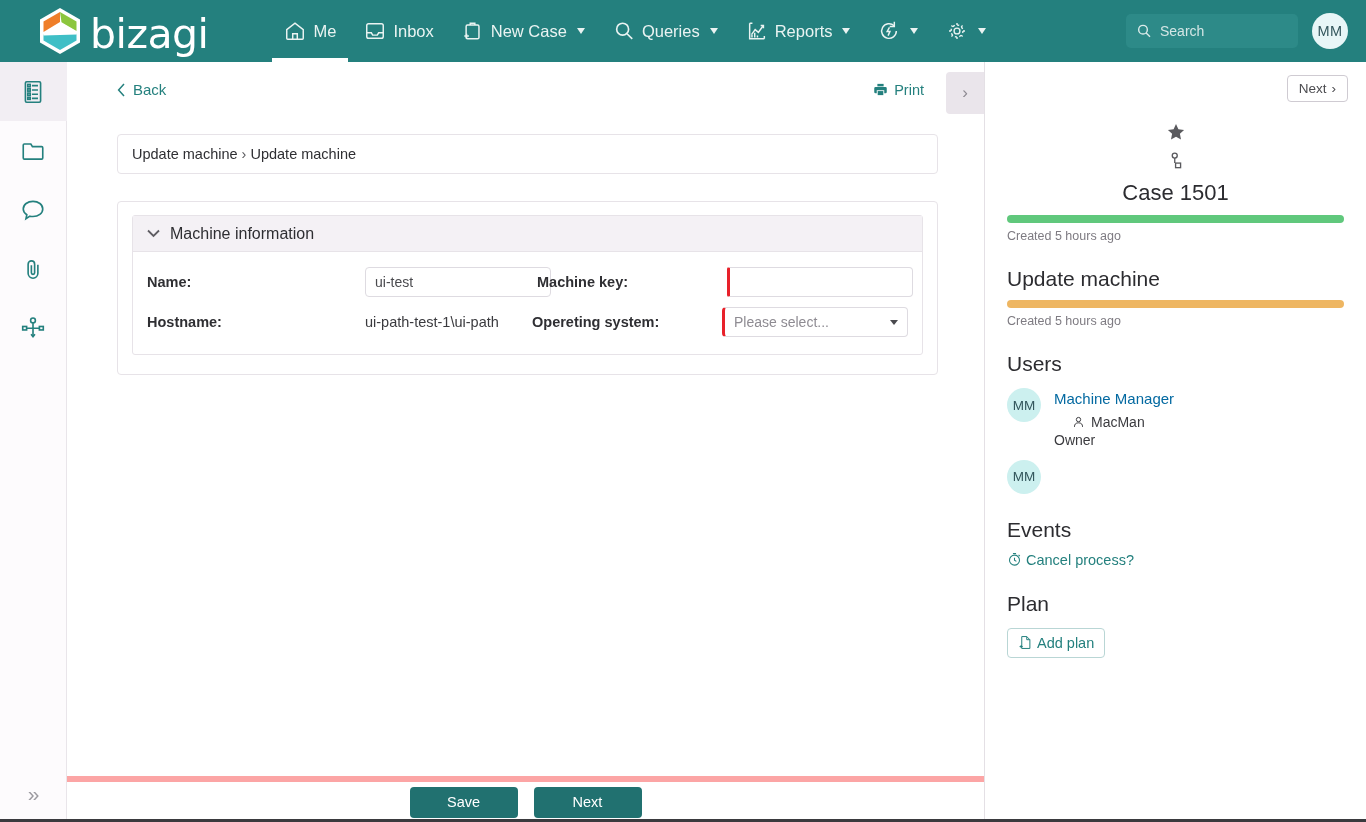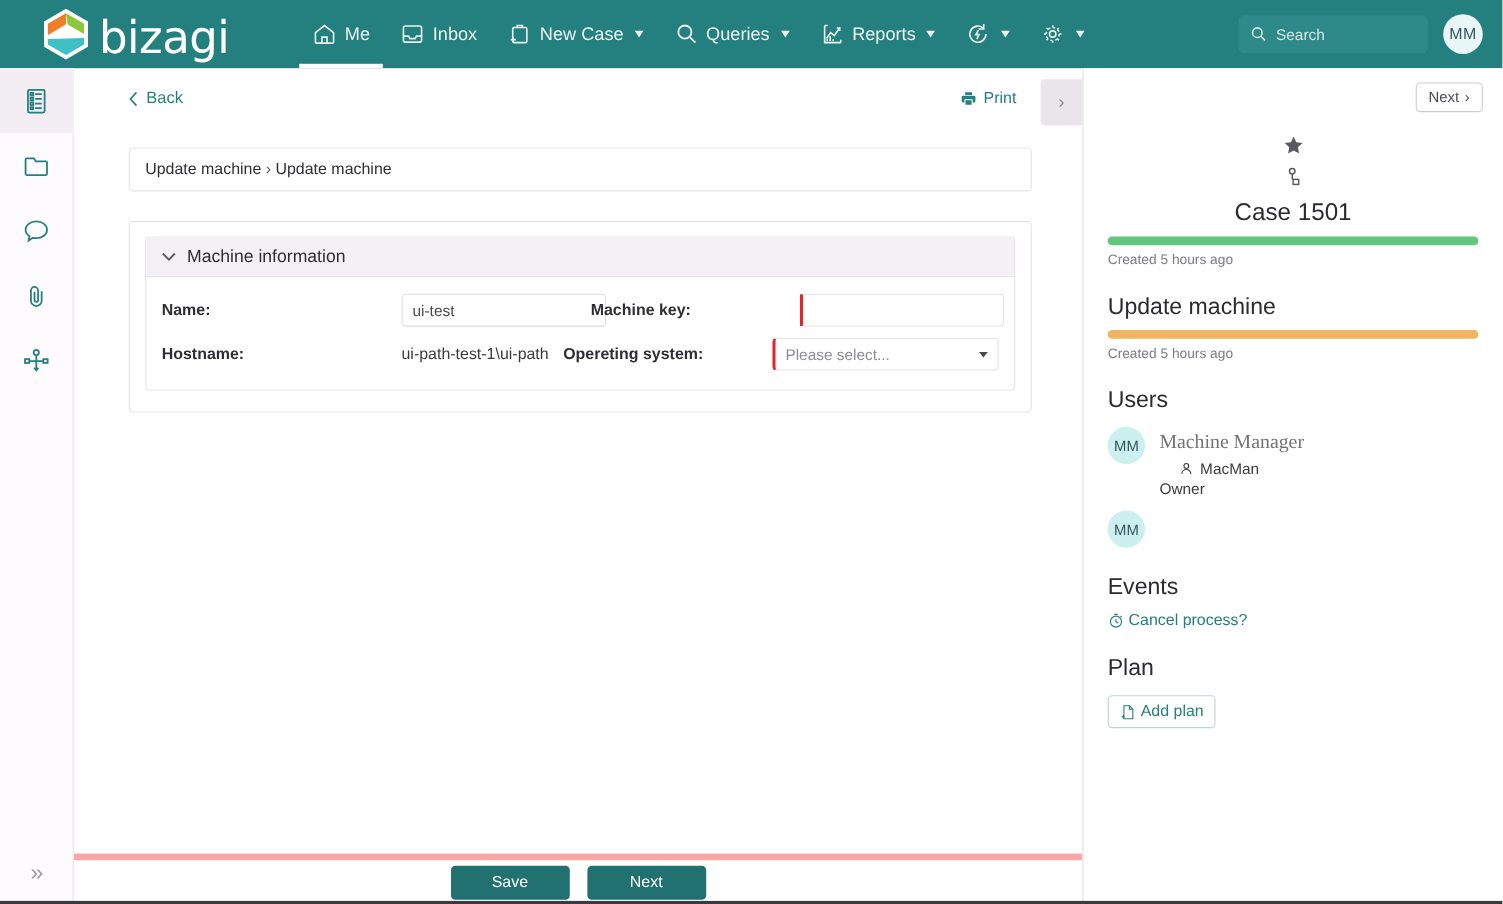--- a/index.html
+++ b/index.html
@@ -132,21 +132,21 @@
   }
   .flabel.w2 { width: 190px; flex: 0 0 190px; }
   .ftext { font-size: 14.5px; color: #3a3a3e; }
   .finput {
     width: 186px; height: 30px; border: 1px solid #dedbe1; border-radius: 4px;
     background: #fff; font-size: 14px; color: #4a4a4e; padding: 0 9px;
     outline: none; font-family: "Liberation Sans", sans-serif;
   }
   .finput.req { border-left: 3px solid #e8212a; border-radius: 2px 4px 4px 2px; }
   .fselect {
-    width: 206px; height: 30px; border: 1px solid #dedbe1; border-radius: 4px;
+    width: 186px; height: 30px; border: 1px solid #dedbe1; border-radius: 4px;
     border-left: 3px solid #e8212a; background: #fff; font-size: 14px;
     color: #8e8b92; padding: 0 9px; display: flex; align-items: center;
     position: relative; cursor: pointer;
   }
   .fselect .sel-caret {
     position: absolute; right: 9px; top: 12px; width: 0; height: 0;
     border-left: 4.5px solid transparent; border-right: 4.5px solid transparent;
     border-top: 5.5px solid #4a4a4e;
   }
 
@@ -181,21 +181,21 @@
   .pbar.green { background: #60c87c; }
   .pbar.orange { background: #eeb662; }
   .pbar-note { font-size: 12.5px; color: #7e7b82; margin-top: 6px; }
   .rp-h2 { font-size: 21px; color: #2c2c30; font-weight: 400; margin-top: 24px; }
   .user-row { display: flex; align-items: flex-start; gap: 13px; margin-top: 12px; }
   .avatar-sm {
     width: 34px; height: 34px; border-radius: 50%; background: #ccf0ef;
     color: #33565c; display: flex; align-items: center; justify-content: center;
     font-size: 13.5px; flex: 0 0 34px;
   }
-  .user-name { font-size: 18px; color: #737373; line-height: 1.5; font-family: Liberation Serif, serif; }
+  .user-name { font-size: 15px; color: #0369a1; line-height: 1.5; }
   .user-handle { font-size: 14px; color: #3b3b3f; display: flex; align-items: center; gap: 6px; margin-left: 18px; margin-top: 3px; }
   .user-role { font-size: 14px; color: #3b3b3f; margin-top: 2px; }
   .event-link {
     color: #24807e; font-size: 14.5px; display: flex; align-items: center;
     gap: 4px; margin-top: 10px; cursor: pointer;
   }
   .addplan-btn {
     margin-top: 12px; border: 1px solid #b9d6d5; background: #fff;
     border-radius: 4px; height: 30px; padding: 0 10px; color: #24807e;
     font-size: 14.5px; display: inline-flex; align-items: center; gap: 4px;

